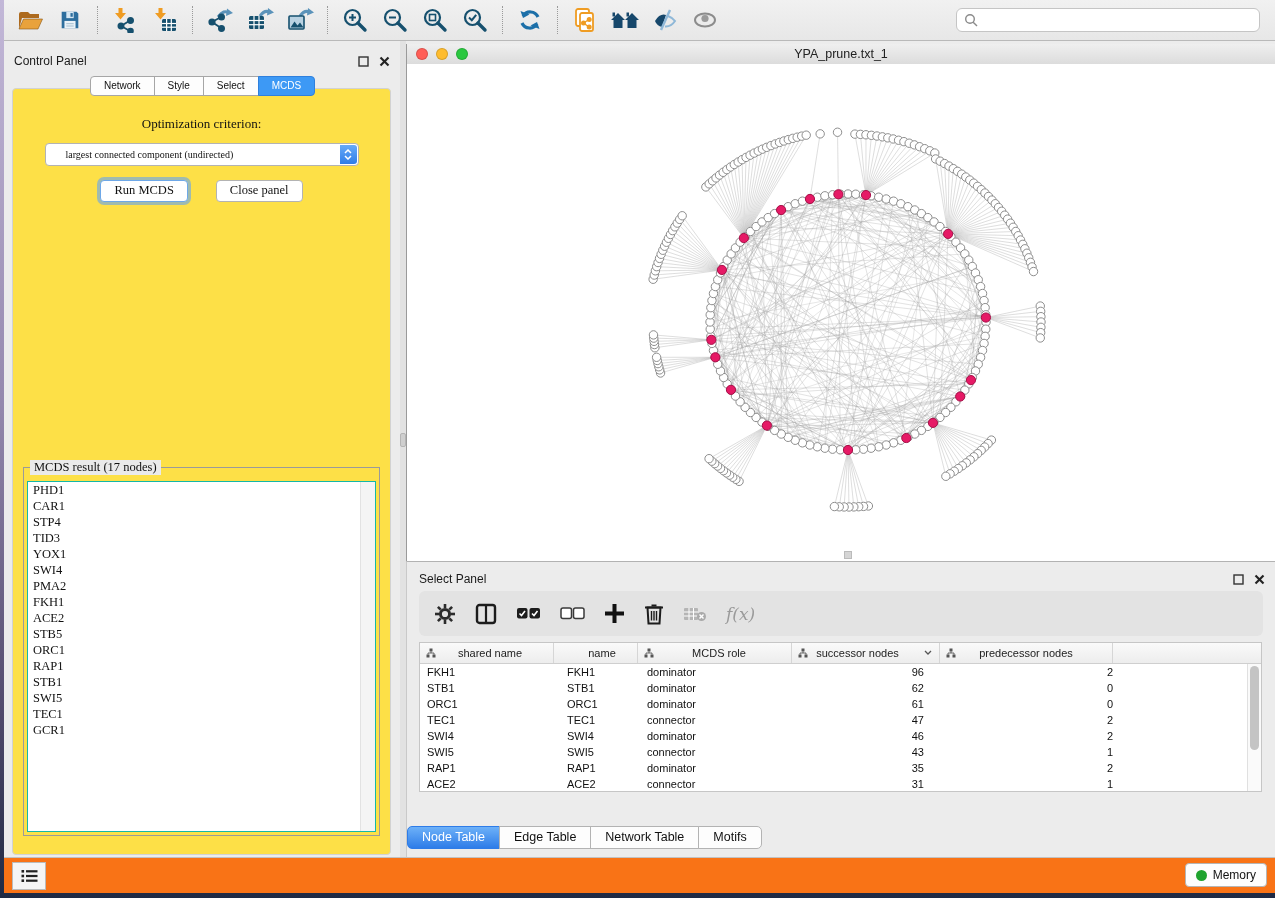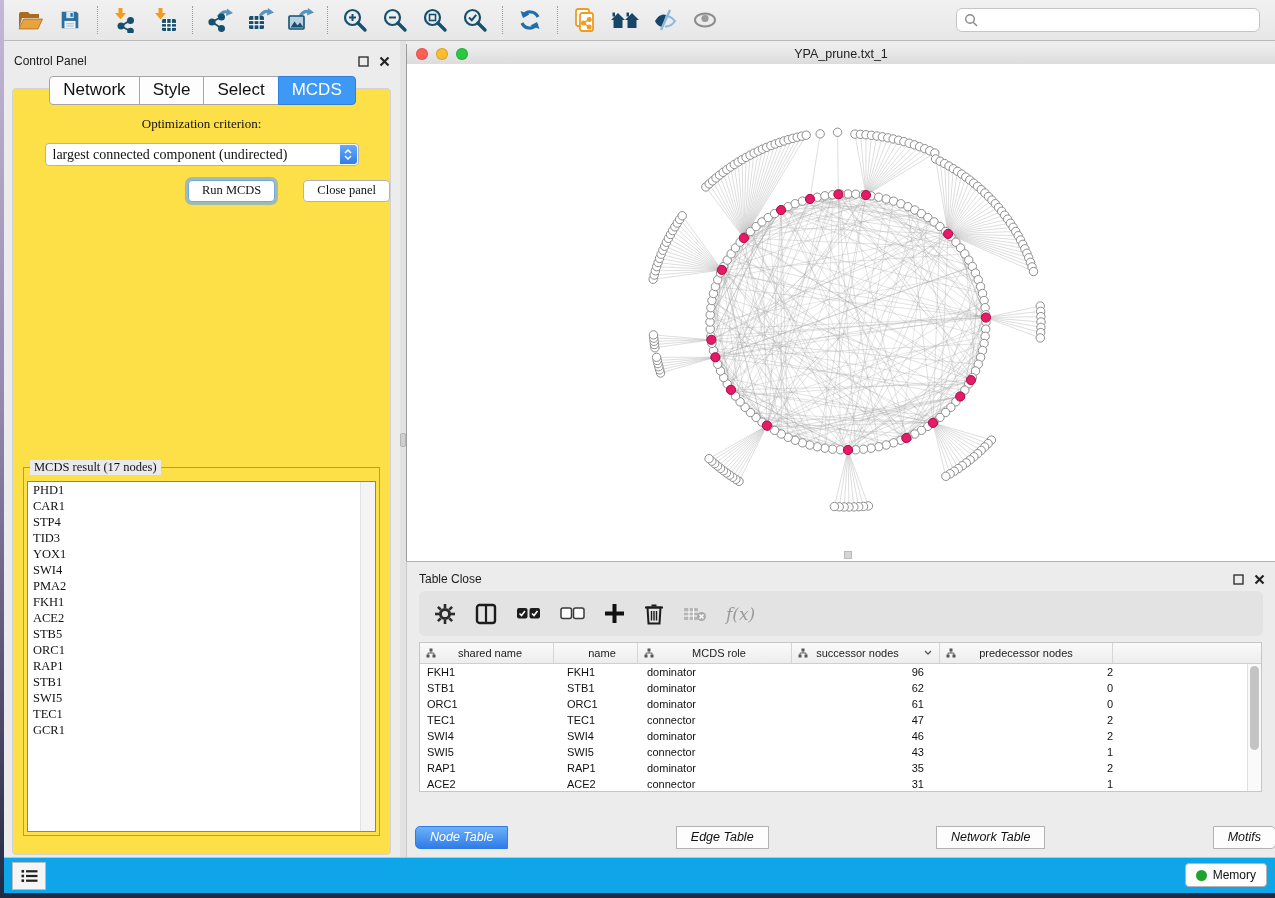--- a/index.html
+++ b/index.html
@@ -17,35 +17,35 @@
   .search{margin-left:auto;margin-right:9px;width:288px;height:22px;background:#fff;
           border:1px solid #c5c5c5;border-radius:6px;display:flex;align-items:center;padding:0 7px;}
   .search input{border:none;outline:none;flex:1;font-size:12px;background:transparent;}
 
   
   .cpanel{position:absolute;left:0;top:41px;width:396px;bottom:35px;background:#ececec;}
   .cp-head{height:24px;display:flex;align-items:center;padding:8px 10px 0 10px;}
   .cp-title{font-size:12px;color:#1a1a1a;}
   .wicons{margin-left:auto;display:flex;gap:10px;align-items:center;}
   .cp-tabs{position:absolute;top:35px;left:0;right:0;display:flex;justify-content:center;z-index:3;}
-  .ctab{font-size:17px;padding:3px 13px 4px;background:#fdfdfd;border:1px solid #a6a6a6;
+  .ctab{font-size:10px;padding:3px 13px 4px;background:#fdfdfd;border:1px solid #a6a6a6;
         margin-right:-1px;color:#111;}
   .ctab:first-child{border-radius:4px 0 0 4px;}
   .ctab:last-child{border-radius:0 4px 4px 0;}
   .ctab.active{background:#3d99f5;border-color:#2f80dd;color:#fff;}
   .cp-body{position:absolute;top:47px;left:8px;right:9px;bottom:3px;background:#fde047;
            border:1px solid #d2d2d2;border-radius:4px;font-family:Liberation Serif, serif;}
   .opt-label{margin-top:27px;text-align:center;font-size:13px;color:#111;}
   .selectbox{margin:11px auto 0;width:312px;height:21px;background:#fff;border:1px solid #b3b3b3;
              border-radius:4px;position:relative;display:flex;align-items:center;}
-  .selectbox .sval{font-size:14px;padding-left:7px;color:#111;}
+  .selectbox .sval{font-size:10px;padding-left:20px;color:#111;}
   .spinner{position:absolute;right:1px;top:1px;bottom:1px;width:17px;border-radius:0 3px 3px 0;
            background:linear-gradient(#67aaf8,#2f7de8);display:flex;flex-direction:column;
            align-items:center;justify-content:center;gap:1px;}
-  .btnrow{margin-top:14px;display:flex;justify-content:flex-end;gap:28px;}
+  .btnrow{margin-top:14px;display:flex;justify-content:center;gap:28px;}
   .btn{font-size:12.5px;background:#fff;border:1px solid #b3b3b3;border-radius:4px;
        padding:2px 13px 3px;color:#111;}
   .btn.focused{box-shadow:0 0 0 3px rgba(110,168,232,.65);border-color:#6ea8e8;}
   .groupbox{position:absolute;left:10px;right:10px;top:378px;bottom:18px;border:1px solid #9a9a9a;}
   .gb-label{position:absolute;top:-8px;left:6px;background:#eaeaea;padding:0 4px;font-size:12.5px;color:#111;}
   .listwrap{position:absolute;left:3px;right:3px;top:13px;bottom:3px;background:#fff;
             border:1px solid #14b8a6;overflow:hidden;}
   .mcds-item{font-size:12.5px;line-height:16px;padding-left:5px;color:#111;}
   .lscroll{position:absolute;top:0;right:0;bottom:0;width:14px;background:#f4f4f4;border-left:1px solid #e2e2e2;}
 
@@ -84,29 +84,29 @@
   .trow{display:flex;height:16px;align-items:center;}
   .td{font-size:11px;color:#111;box-sizing:border-box;white-space:nowrap;overflow:hidden;}
   .c1{width:134px;padding-left:7px;}
   .c2{width:84px;padding-left:13px;}
   .c3{width:154px;padding-left:9px;}
   .c4{width:148px;text-align:right;padding-right:16px;}
   .c5{width:173px;text-align:right;}
   .cf{flex:1;}
   .tscroll{position:absolute;top:21px;right:0;bottom:0;width:13px;background:#fafafa;border-left:1px solid #e0e0e0;}
   .tthumb{position:absolute;top:2px;left:2px;width:9px;height:84px;background:#c4c4c4;border-radius:5px;}
-  .btabs{position:absolute;left:8px;right:0;bottom:9px;display:flex;justify-content:space-between;font-style:italic;}
+  .btabs{position:absolute;left:0;right:0;bottom:9px;display:flex;justify-content:flex-start;}
   .btab{font-size:12.5px;padding:3px 14px 4px;background:#fdfdfd;border:1px solid #b3b3b3;
         margin-right:-1px;color:#111;}
   .btab:first-child{border-radius:5px 0 0 5px;}
   .btab:last-child{border-radius:0 5px 5px 0;}
   .btab.active{background:linear-gradient(#6db1f8,#2e7ce8);border-color:#2e7ce8;color:#fff;}
 
   
-  .statusbar{position:absolute;left:0;right:0;bottom:0;height:35px;background:#0ea5e9;
+  .statusbar{position:absolute;left:0;right:0;bottom:0;height:35px;background:#f97316;
              border-top:1px solid #c2c2c2;}
   .listbtn{position:absolute;left:8px;top:4px;width:32px;height:26px;background:#f5f5f5;
            border:1px solid #bbb;display:flex;align-items:center;justify-content:center;}
   .membtn{position:absolute;right:8px;top:5px;height:24px;background:#fdfdfd;border:1px solid #b5b5b5;
           border-radius:4px;display:flex;align-items:center;gap:6px;padding:0 10px;box-sizing:border-box;}
   .memdot{width:11px;height:11px;border-radius:50%;background:#1fa32e;}
   .memlbl{font-size:12px;color:#111;}
 </style>
 </head>
 <body>
@@ -1052,21 +1052,21 @@
         <circle cx="336.85007792925745" cy="174.0244442892151" r="4.6" fill="#e61a66" stroke="#a80f48" stroke-width="1"></circle>
         <circle cx="374.0962724060055" cy="146.04867748615732" r="4.6" fill="#e61a66" stroke="#a80f48" stroke-width="1"></circle>
         <circle cx="402.96204489725403" cy="134.9585029198952" r="4.6" fill="#e61a66" stroke="#a80f48" stroke-width="1"></circle>
         <circle cx="431.37360662331076" cy="130.31180156674247" r="4.6" fill="#e61a66" stroke="#a80f48" stroke-width="1"></circle>
       </svg>
     <div class="hgrip"></div>
   </div>
 
   <div class="tpanel">
     <div class="tp-head">
-      <span class="tp-title">Table Close</span>
+      <span class="tp-title">Select Panel</span>
       <span class="wicons" style="margin-left:auto">
         <svg width="11" height="11" viewBox="0 0 11 11">
           <rect x="1" y="1" width="9" height="9" fill="none" stroke="#333" stroke-width="1.4"></rect>
         </svg>
         <svg width="11" height="11" viewBox="0 0 11 11">
           <line x1="1.5" y1="1.5" x2="9.5" y2="9.5" stroke="#222" stroke-width="2.2"></line>
           <line x1="9.5" y1="1.5" x2="1.5" y2="9.5" stroke="#222" stroke-width="2.2"></line>
         </svg>
       </span>
     </div>

